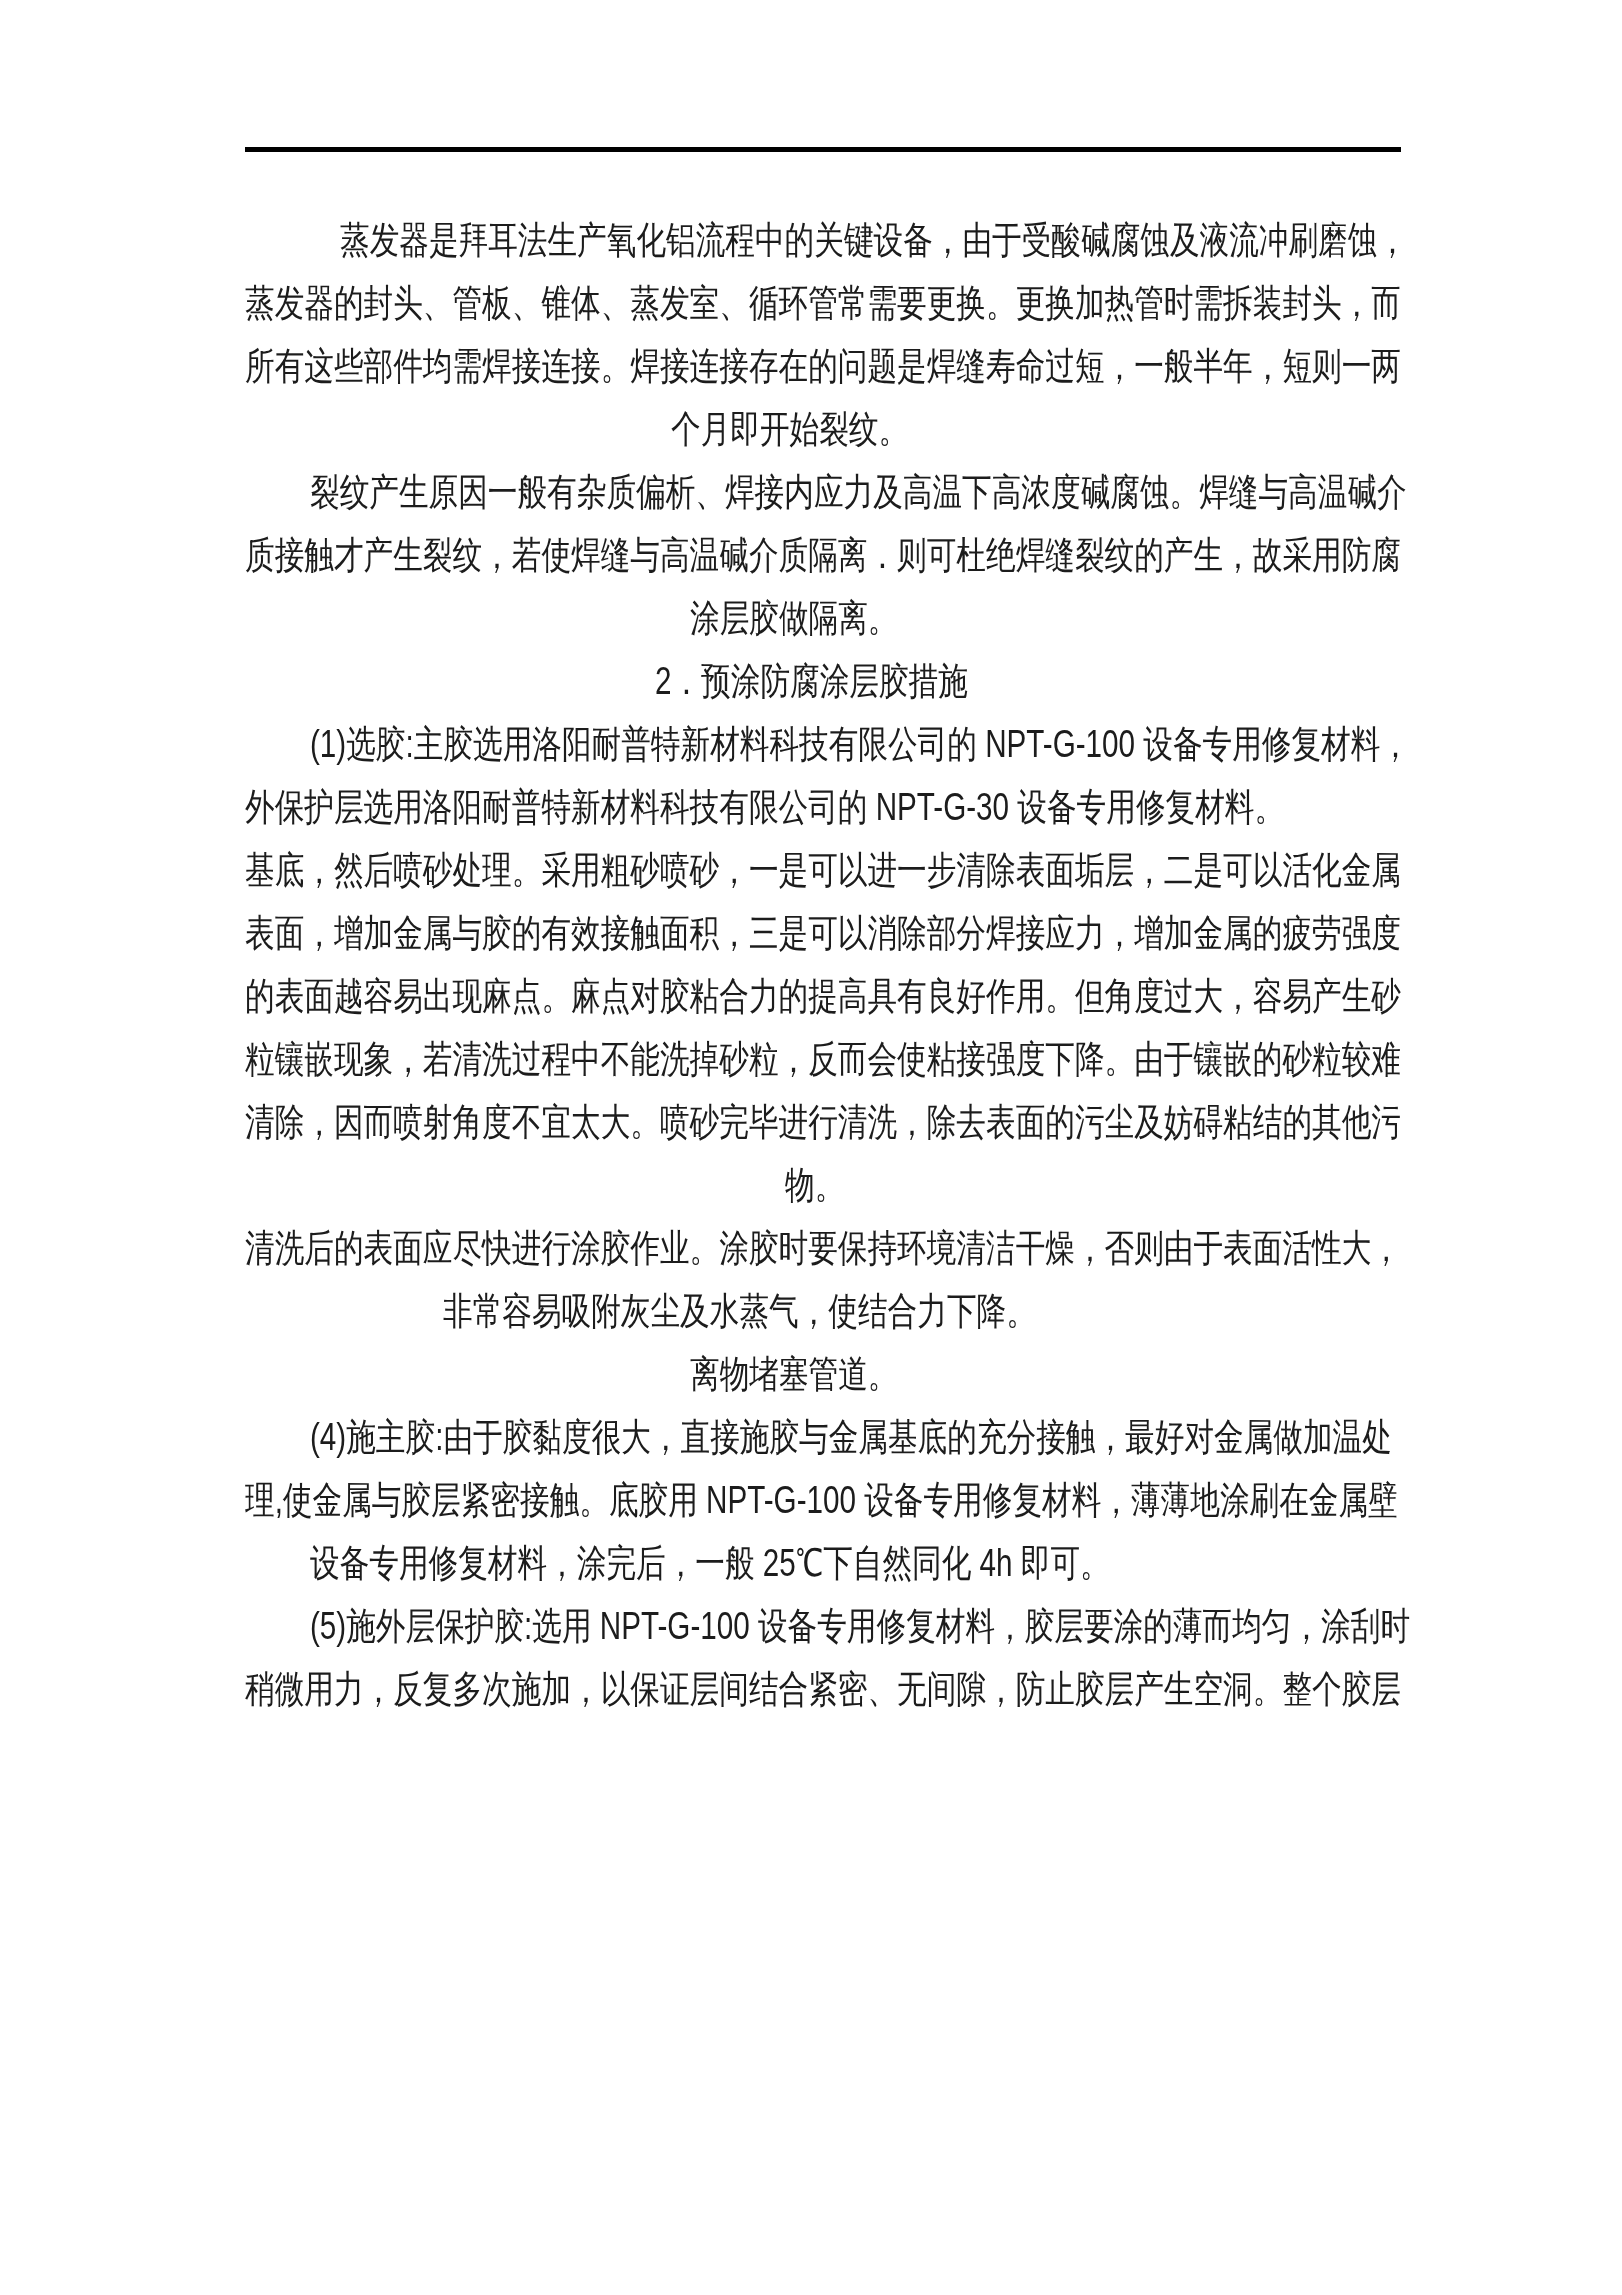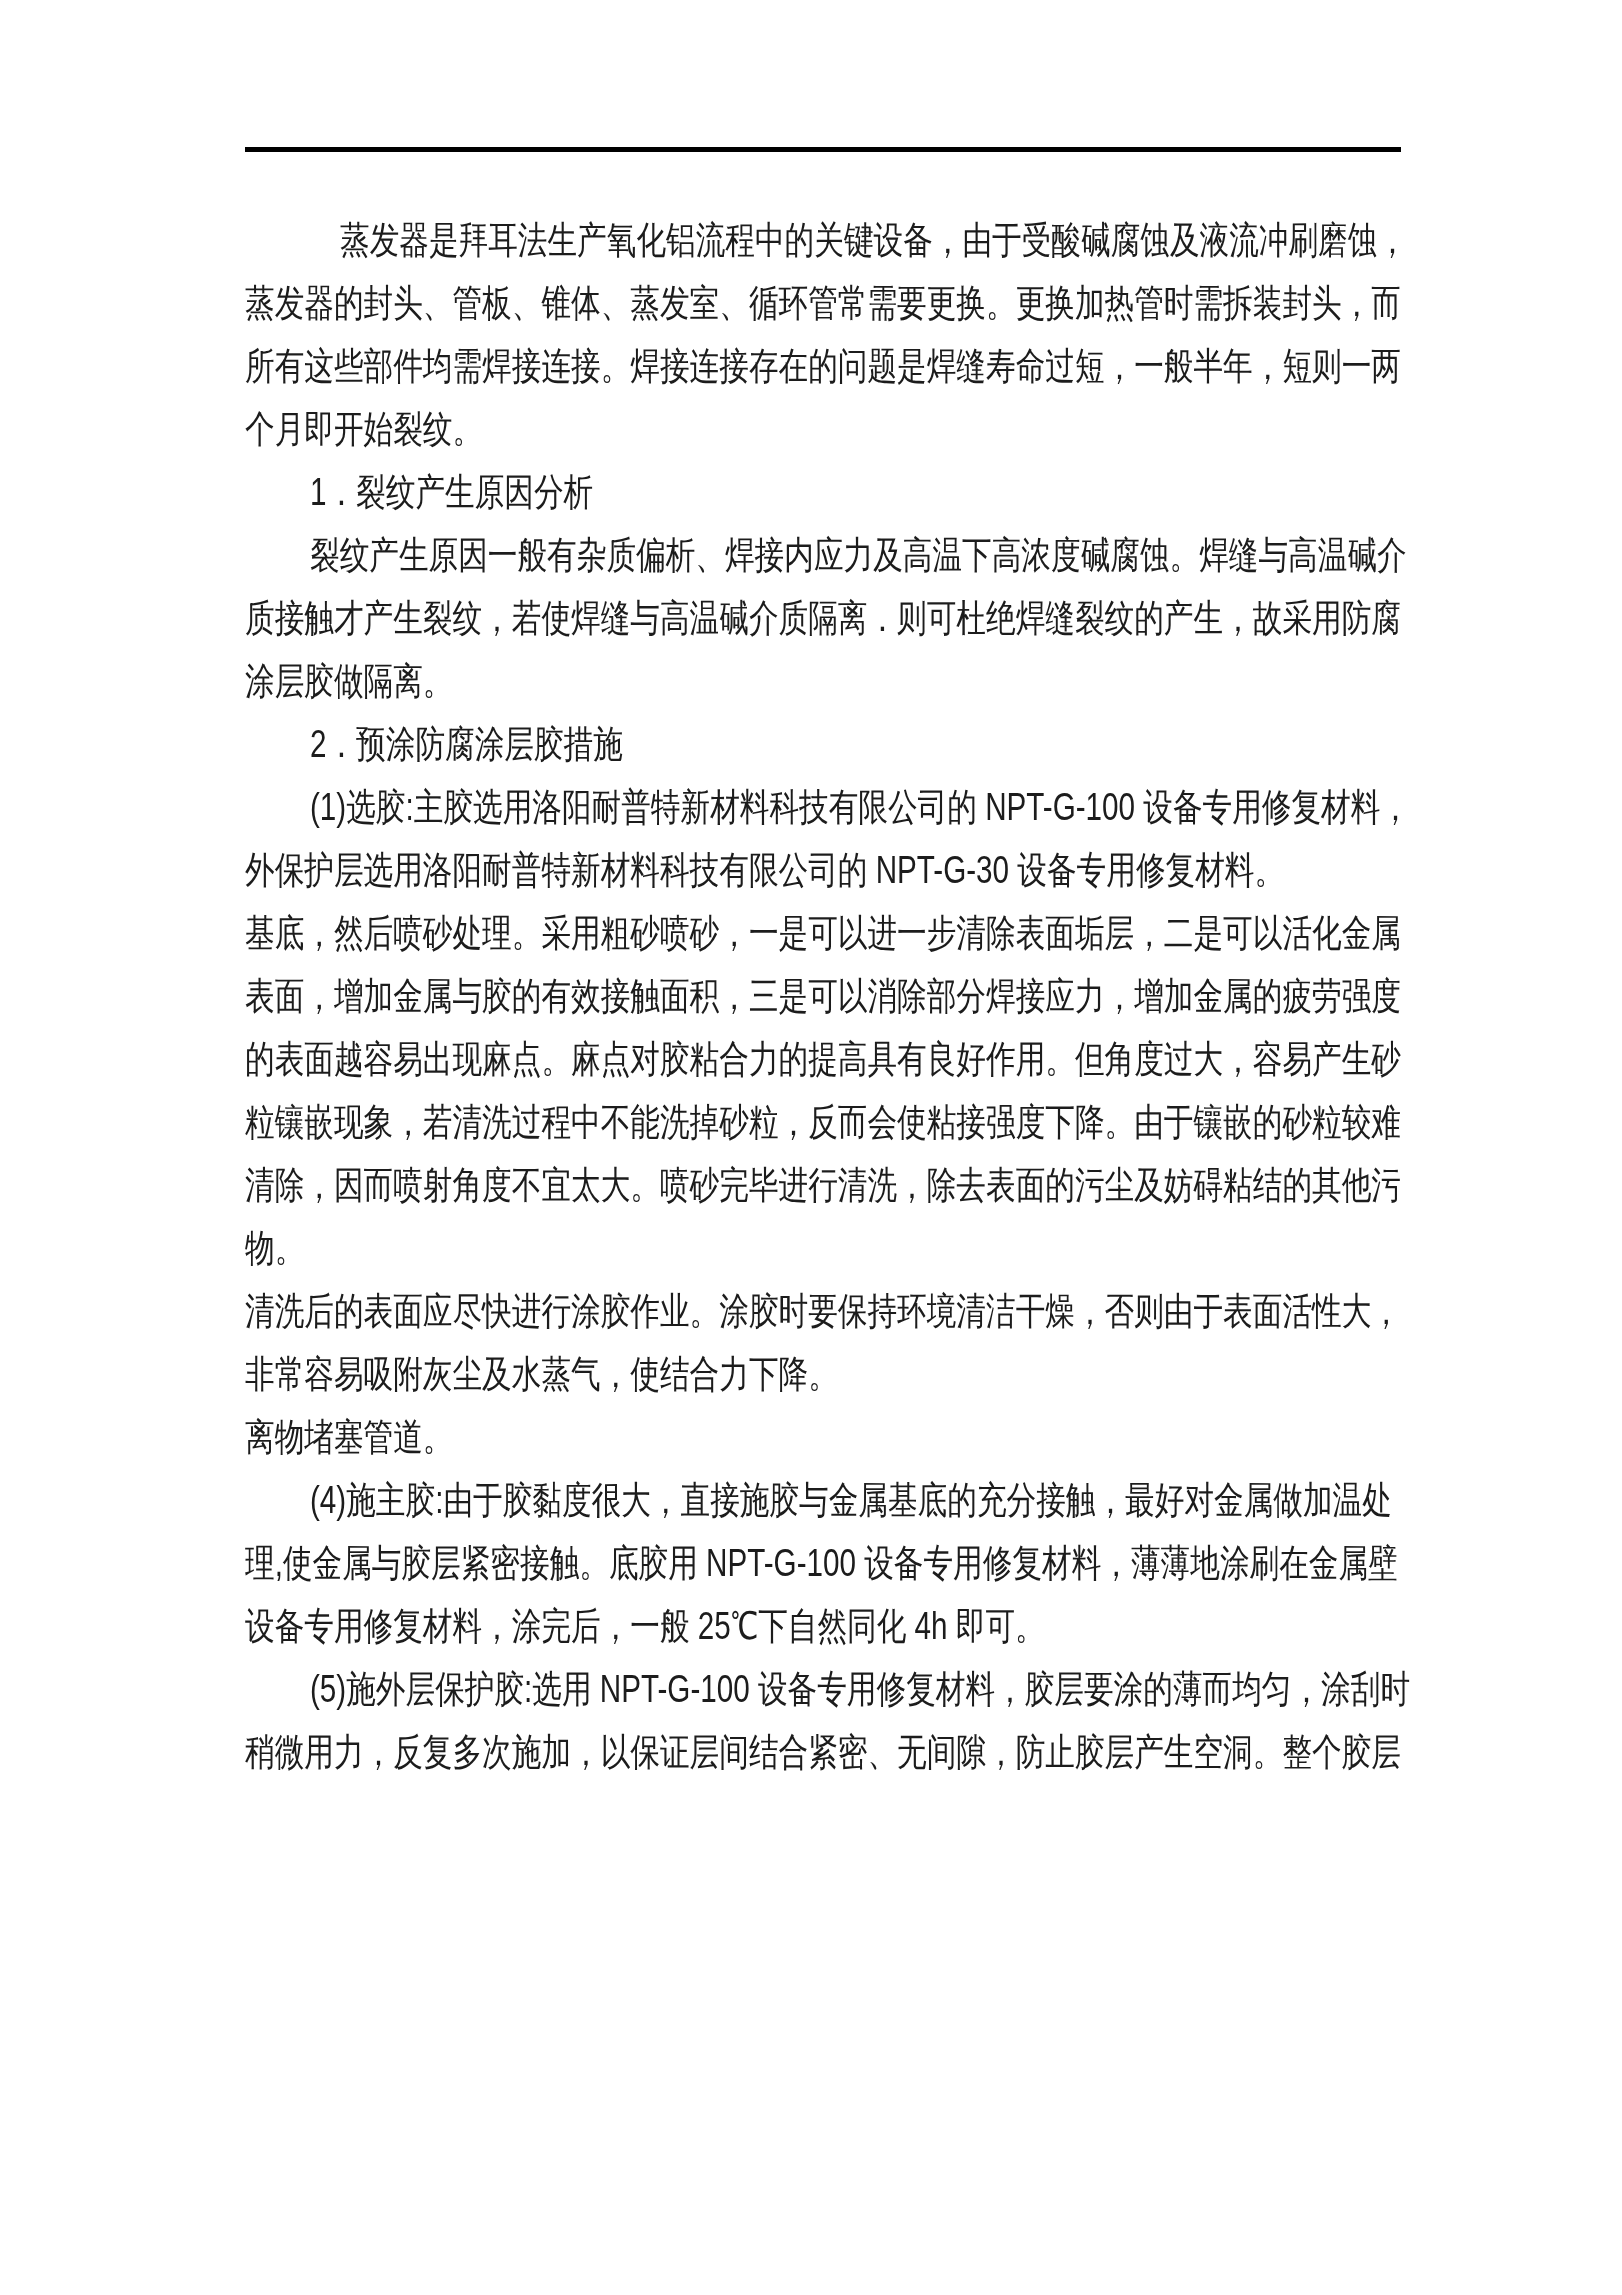--- a/index.html
+++ b/index.html
@@ -7,20 +7,21 @@
     padding: 0;
     background: #ffffff;
     font-family: "Liberation Sans", sans-serif;
   }
   .page {
     position: relative;
     width: 1590px;
     height: 2295px;
     background: #ffffff;
     overflow: hidden;
+    text-align: center;
   }
   .header-rule {
     position: absolute;
     left: 245px;
     top: 147px;
     width: 1156px;
     height: 4.6px;
     background: #000000;
   }
   .text-column {
@@ -48,21 +49,20 @@
 </head>
 <body>
 
 <div class="page" style="background: rgb(255, 255, 255);">
   <div class="header-rule" style="background: rgb(0, 0, 0);"></div>
   <div class="text-column" id="lines-container">
       <div class="line ind2"><span class="txt" style="color: rgb(28, 28, 28);">蒸发器是拜耳法生产氧化铝流程中的关键设备，由于受酸碱腐蚀及液流冲刷磨蚀，</span></div>
       <div class="line"><span class="txt" style="color: rgb(28, 28, 28);">蒸发器的封头、管板、锥体、蒸发室、循环管常需要更换。更换加热管时需拆装封头，而</span></div>
       <div class="line"><span class="txt" style="color: rgb(28, 28, 28);">所有这些部件均需焊接连接。焊接连接存在的问题是焊缝寿命过短，一般半年，短则一两</span></div>
       <div class="line"><span class="txt" style="color: rgb(28, 28, 28);">个月即开始裂纹。</span></div>
-      <div class="line ind1"><span class="txt" style="color: rgb(28, 28, 28);">1．裂纹产生原因分析</span></div>
       <div class="line ind1"><span class="txt" style="color: rgb(28, 28, 28);">裂纹产生原因一般有杂质偏析、焊接内应力及高温下高浓度碱腐蚀。焊缝与高温碱介</span></div>
       <div class="line"><span class="txt" style="color: rgb(28, 28, 28);">质接触才产生裂纹，若使焊缝与高温碱介质隔离．则可杜绝焊缝裂纹的产生，故采用防腐</span></div>
       <div class="line"><span class="txt" style="color: rgb(28, 28, 28);">涂层胶做隔离。</span></div>
       <div class="line ind1"><span class="txt" style="color: rgb(28, 28, 28);">2．预涂防腐涂层胶措施</span></div>
       <div class="line ind1"><span class="txt" style="color: rgb(28, 28, 28);">(1)选胶:主胶选用洛阳耐普特新材料科技有限公司的 NPT-G-100 设备专用修复材料，</span></div>
       <div class="line"><span class="txt" style="color: rgb(28, 28, 28);">外保护层选用洛阳耐普特新材料科技有限公司的 NPT-G-30 设备专用修复材料。</span></div>
       <div class="line"><span class="txt" style="color: rgb(28, 28, 28);">基底，然后喷砂处理。采用粗砂喷砂，一是可以进一步清除表面垢层，二是可以活化金属</span></div>
       <div class="line"><span class="txt" style="color: rgb(28, 28, 28);">表面，增加金属与胶的有效接触面积，三是可以消除部分焊接应力，增加金属的疲劳强度</span></div>
       <div class="line"><span class="txt" style="color: rgb(28, 28, 28);">的表面越容易出现麻点。麻点对胶粘合力的提高具有良好作用。但角度过大，容易产生砂</span></div>
       <div class="line"><span class="txt" style="color: rgb(28, 28, 28);">粒镶嵌现象，若清洗过程中不能洗掉砂粒，反而会使粘接强度下降。由于镶嵌的砂粒较难</span></div>

